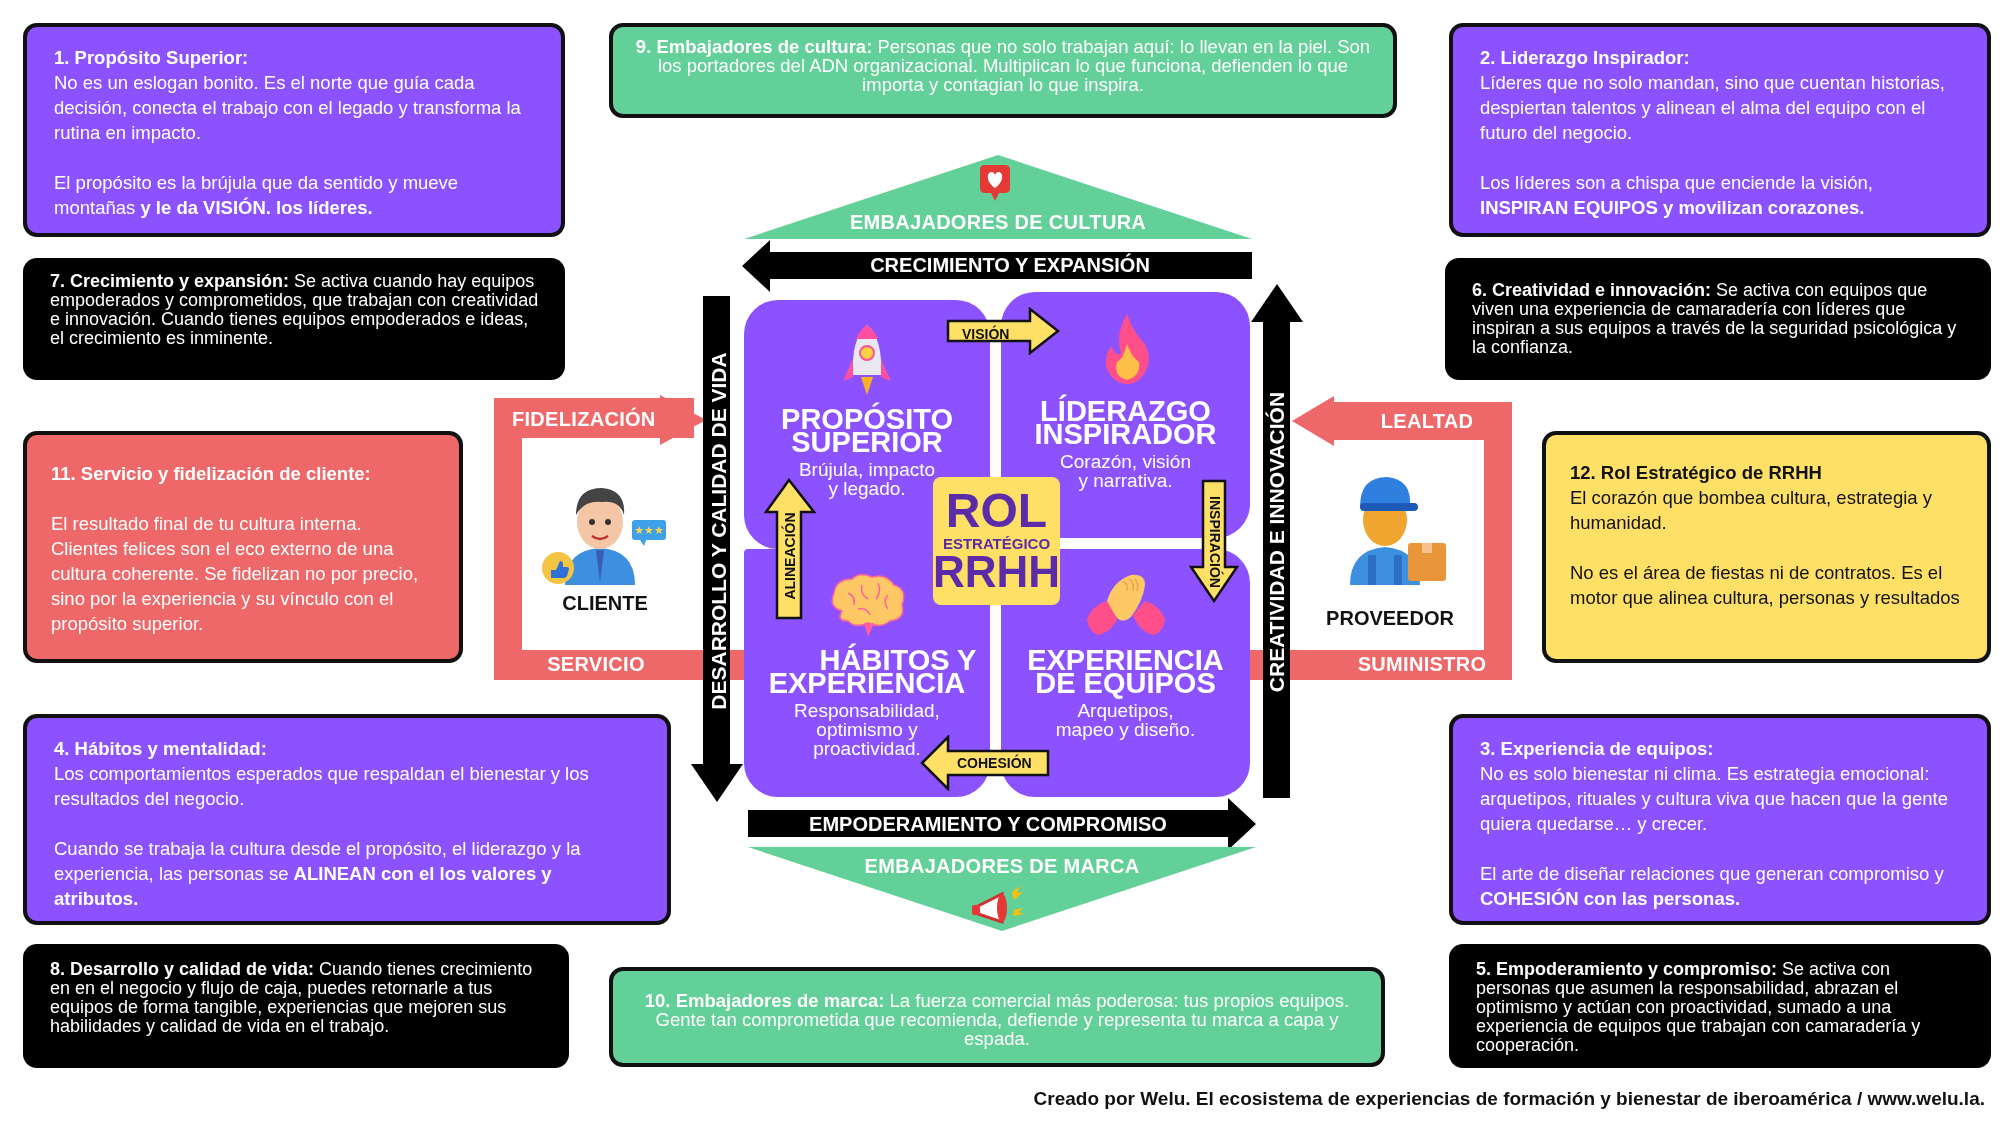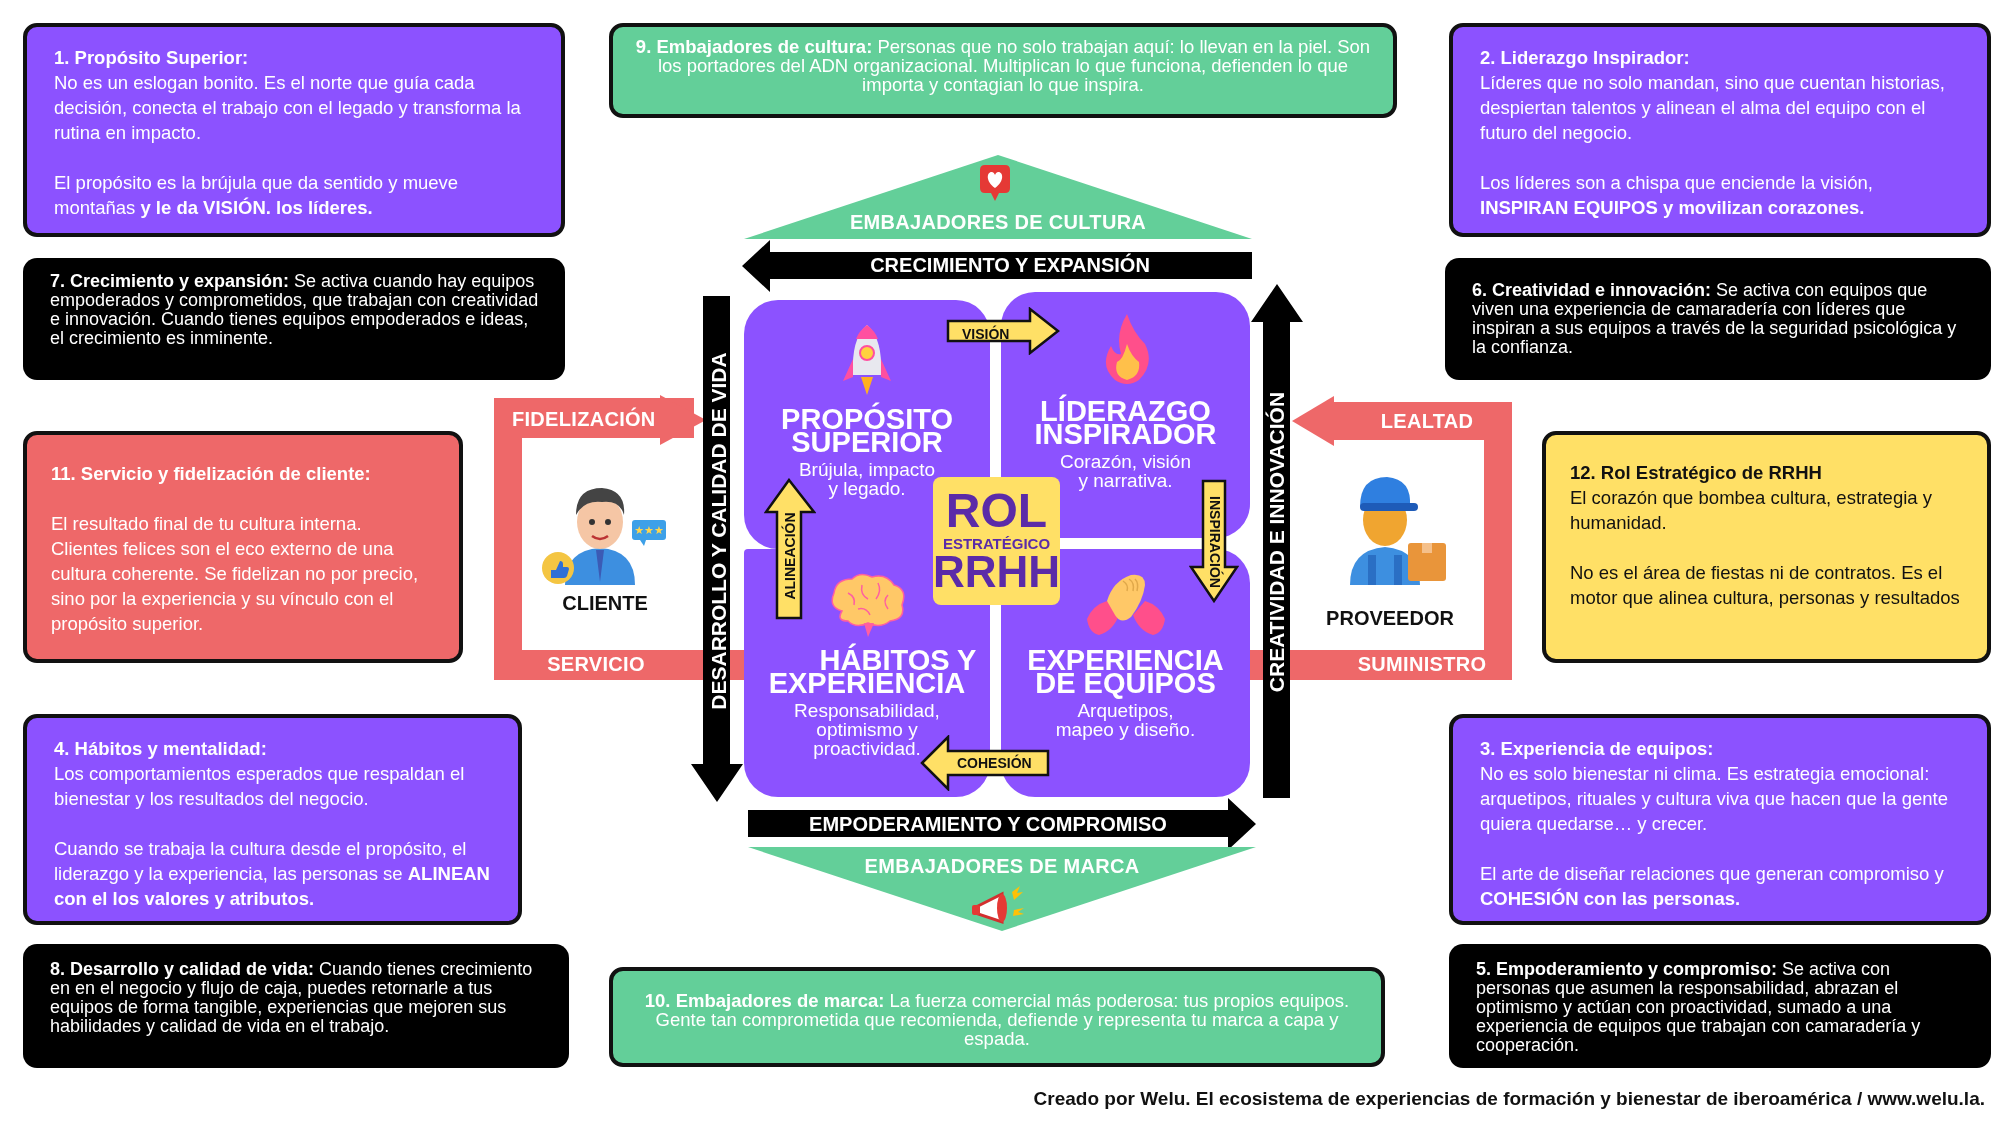--- a/index.html
+++ b/index.html
@@ -61,21 +61,21 @@
   <p>El resultado final de tu cultura interna. Clientes felices son el eco externo de una cultura coherente. Se fidelizan no por precio, sino por la experiencia y su vínculo con el propósito superior.</p>
 </div>
 
 <div class="card yellow" style="left:1542px;top:431px;width:449px;height:232px;">
   <p><b>12. Rol Estratégico de RRHH</b></p>
   <p>El corazón que bombea cultura, estrategia y humanidad.</p>
   <div class="gap"></div>
   <p>No es el área de fiestas ni de contratos. Es el motor que alinea cultura, personas y resultados</p>
 </div>
 
-<div class="card purple" style="left:23px;top:714px;width:499px;height:211px;">
+<div class="card purple" style="left:23px;top:714px;width:648px;height:211px;">
   <p><b>4. Hábitos y mentalidad:</b></p>
   <p>Los comportamientos esperados que respaldan el bienestar y los resultados del negocio.</p>
   <div class="gap"></div>
   <p><span>Cuando se trabaja la cultura desde el propósito, el liderazgo y la experiencia, las personas se </span><b>ALINEAN con el los valores y atributos.</b></p>
 </div>
 
 <div class="card purple" style="left:1449px;top:714px;width:542px;height:211px;">
   <p><b>3. Experiencia de equipos:</b></p>
   <p>No es solo bienestar ni clima. Es estrategia emocional: arquetipos, rituales y cultura viva que hacen que la gente quiera quedarse… y crecer.</p>
   <div class="gap"></div>

